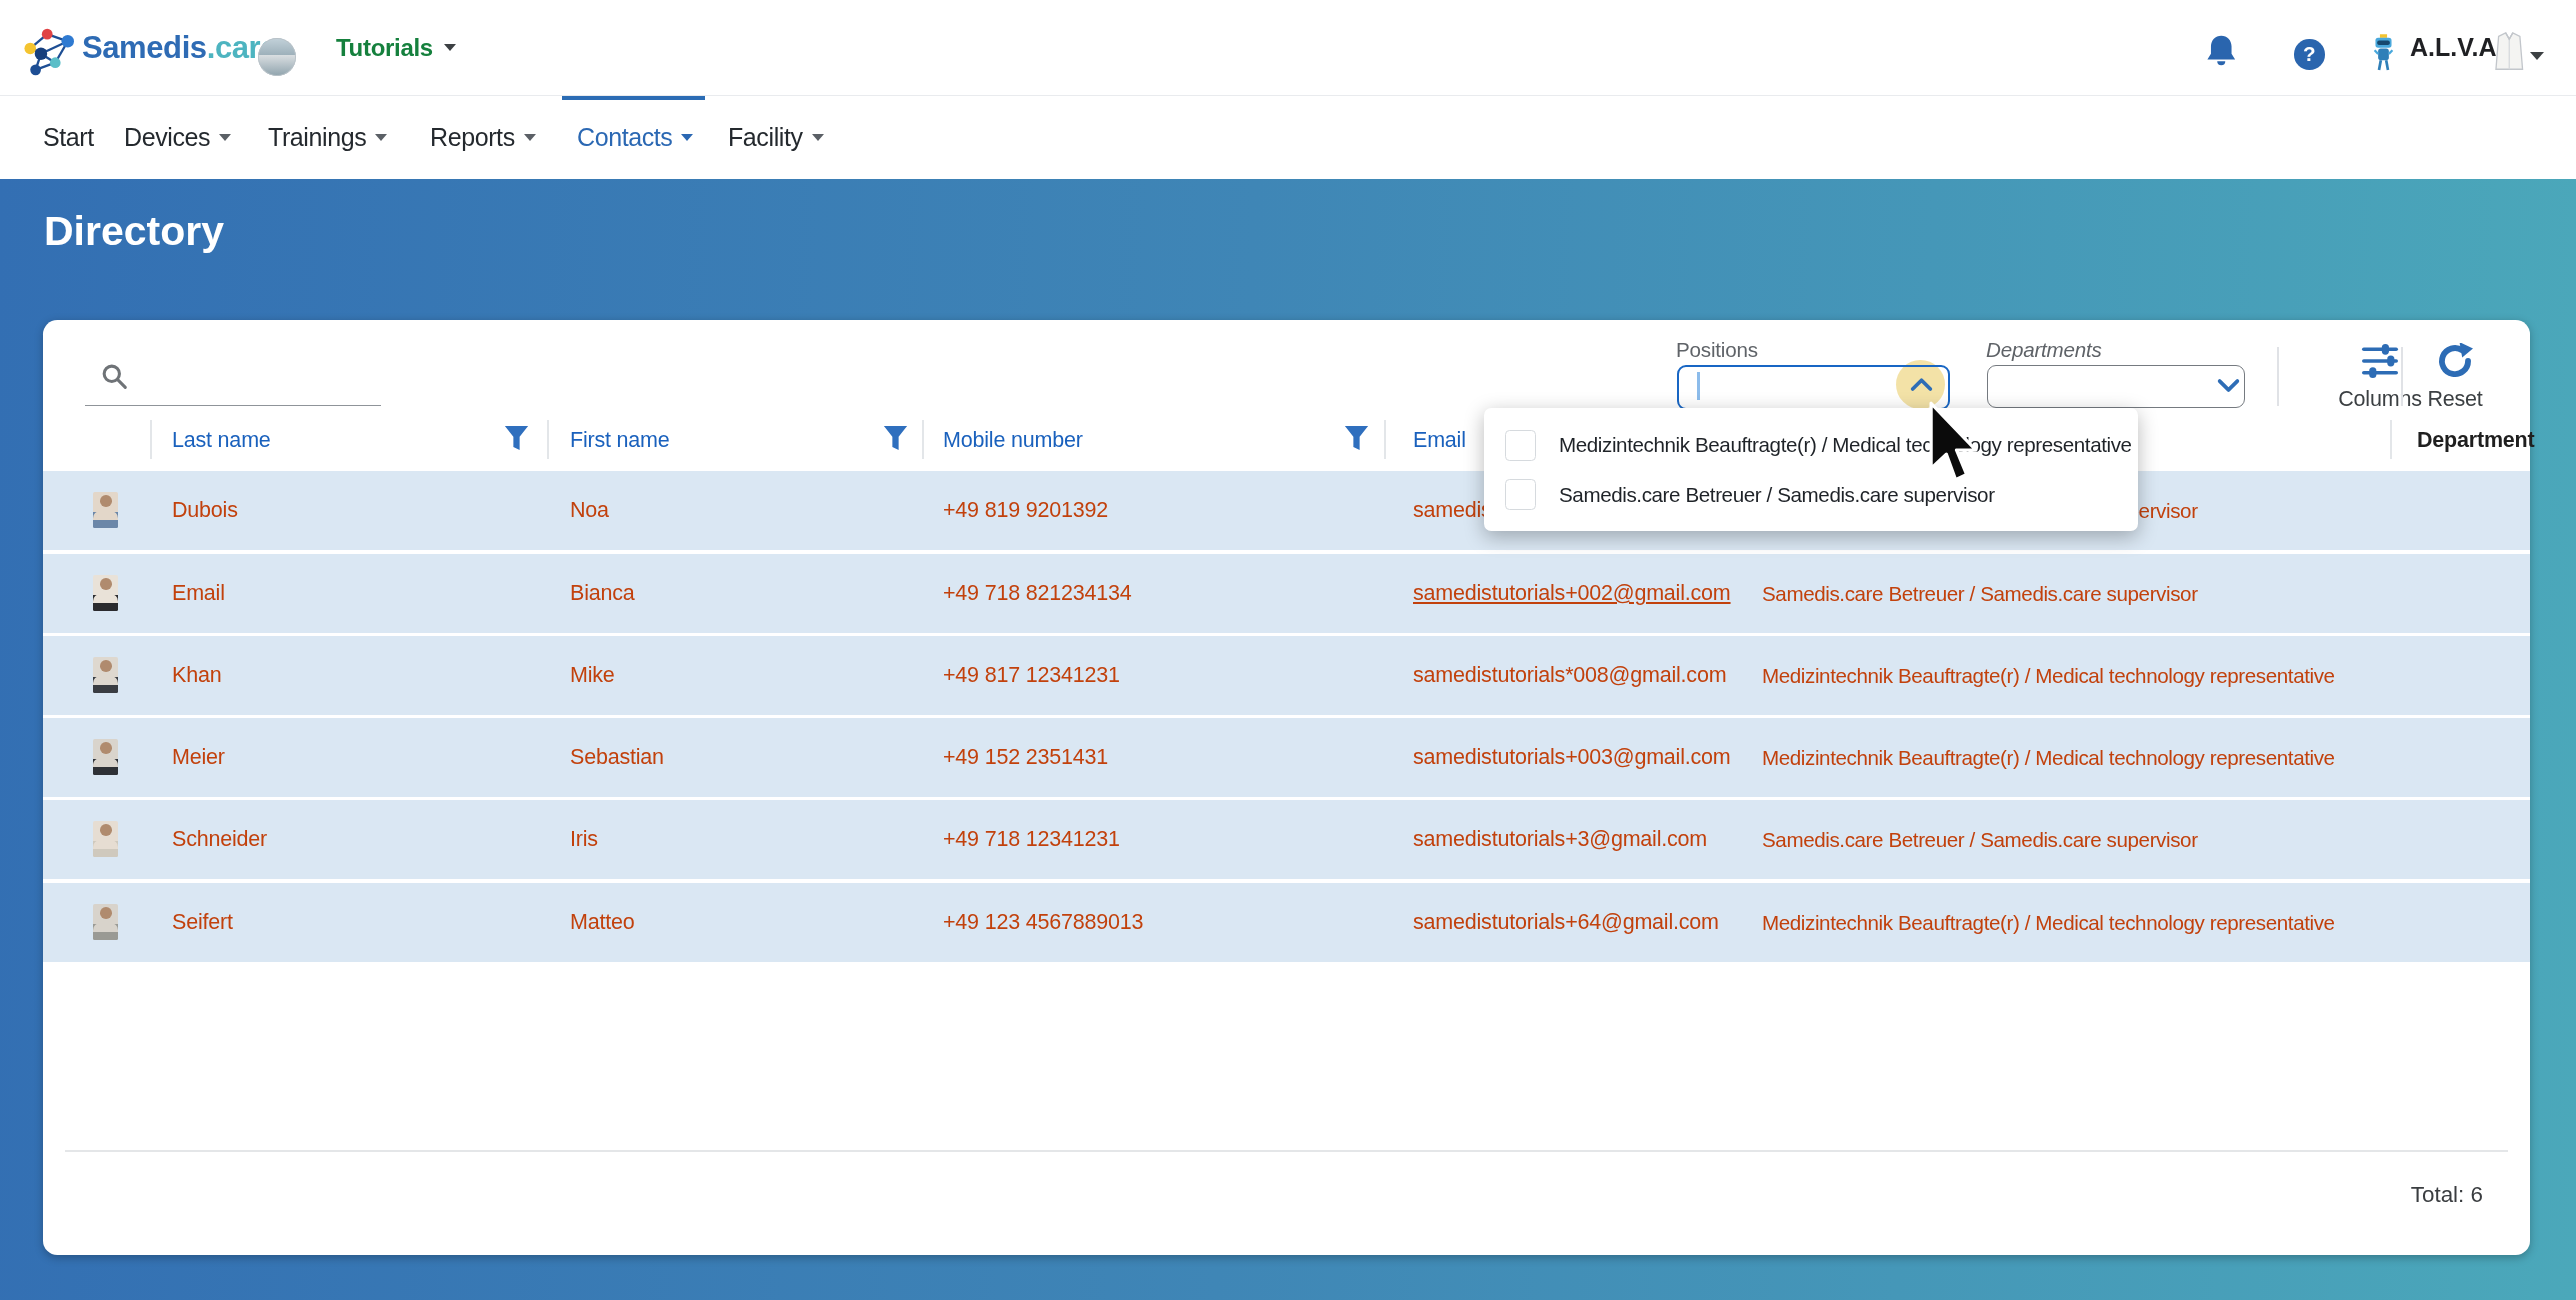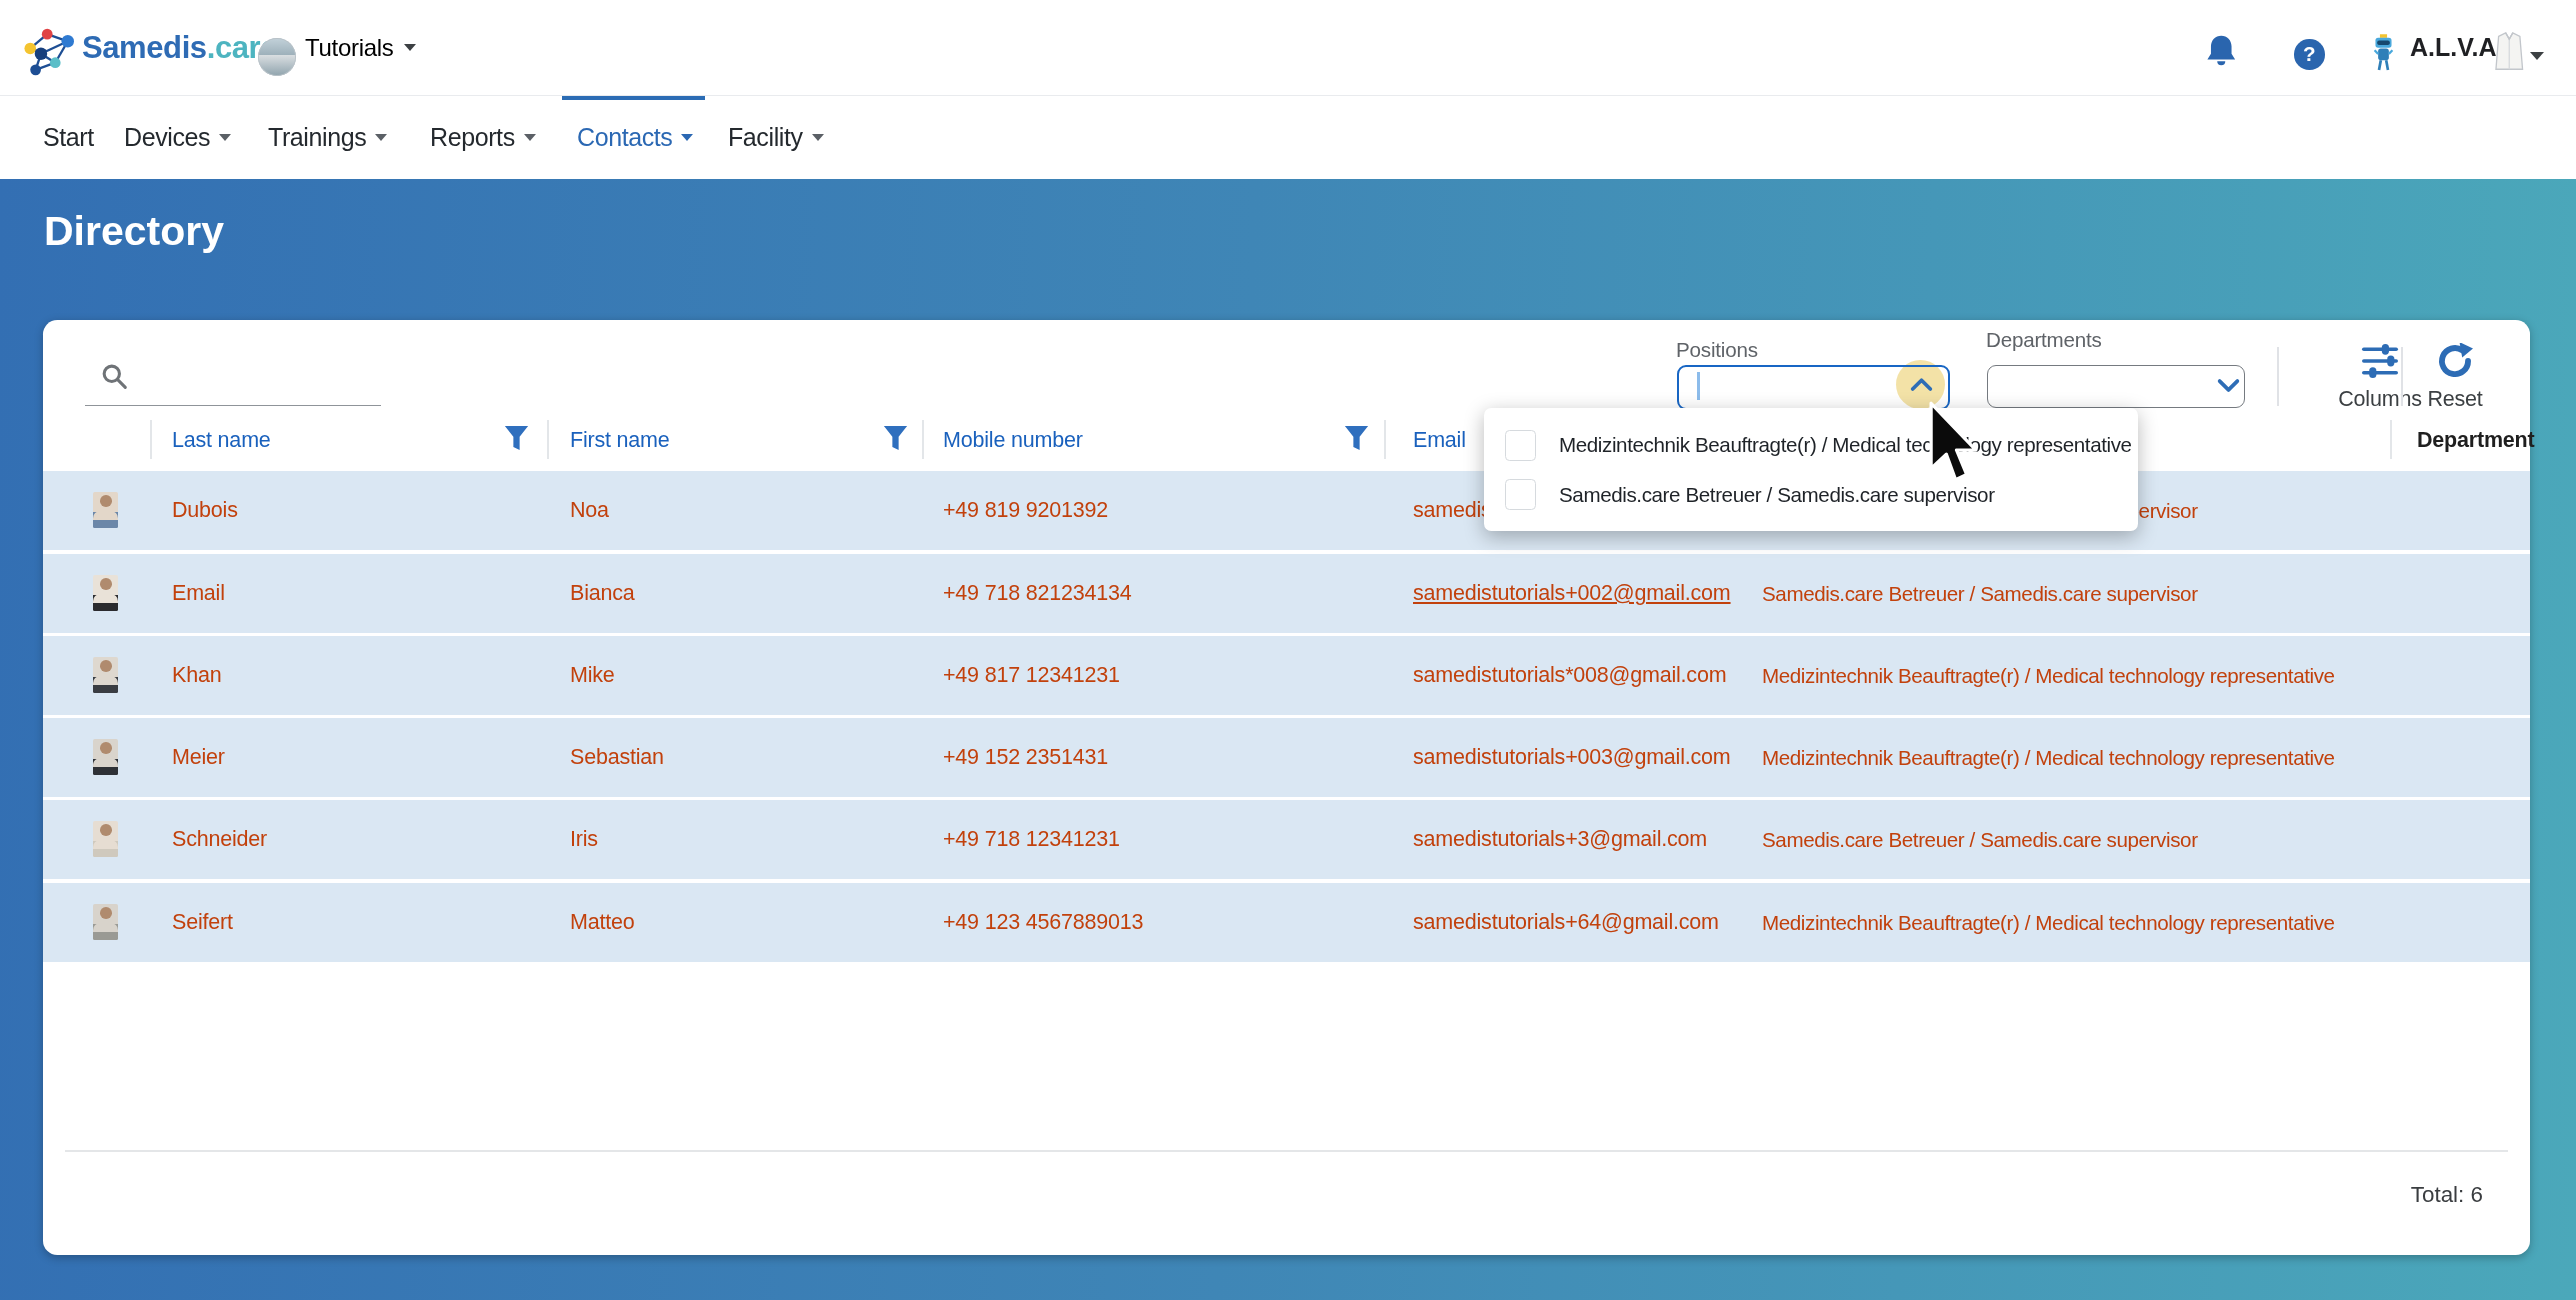--- a/index.html
+++ b/index.html
@@ -10,21 +10,21 @@
   
   .appbar{position:absolute;left:0;top:0;width:2576px;height:95px;background:#fff;
           border-bottom:1.8px solid #e9ebee;z-index:20;}
   .brand-text{position:absolute;left:82px;top:0;height:95px;line-height:95px;
               font-size:31px;font-weight:bold;letter-spacing:-0.4px;}
   .brand-primary{color:#2e6bb4;} .brand-secondary{color:#4db4c0;}
   .ws-avatar{position:absolute;left:258px;top:38px;width:38px;height:38px;border-radius:50%;
              background:linear-gradient(180deg,#c3d2da 0%,#9db0ba 45%,#d8dde0 46%,#8fa3ad 100%);
              box-shadow:inset 0 0 0 0.9px #b9c2c8;}
   .ws-group{position:absolute;left:305px;top:0;height:95px;display:flex;align-items:center;gap:10.8px;}
-  .ws-label{font-size:24px;font-weight:400;letter-spacing:-0.3px;color:#000000;}
+  .ws-label{font-size:24px;font-weight:700;letter-spacing:-0.3px;color:#15803d;margin-left:31px;}
   .caret-down{width:0;height:0;border-left:7.2px solid transparent;border-right:7.2px solid transparent;
               border-top:8px solid #3c4043;}
   .bell-wrap{position:absolute;left:2206px;top:34px;}
   .help-circle{position:absolute;left:2294px;top:39px;width:30.5px;height:30.5px;border-radius:50%;
                background:#2a65ae;color:#fff;font-size:20.6px;font-weight:bold;text-align:center;line-height:30.5px;}
   .robot-wrap{position:absolute;left:2371px;top:34px;}
   .user-name{position:absolute;left:2410px;top:0;height:95px;line-height:95px;font-size:25px;
              font-weight:600;color:#1f2023;}
   .coat-wrap{position:absolute;left:2494px;top:32px;}
   .user-caret{position:absolute;left:2530px;top:52px;}
@@ -127,21 +127,21 @@
       <div class="filter-label" style="left:1633px;top:18px;">Positions</div>
       <div class="highlight-circle"></div>
       <div class="positions-input"></div>
       <div class="text-caret"></div>
       <span class="abs chev" style="left:1865px;top:54px;">
         <svg width="27" height="23" viewBox="0 0 30 26">
             <polyline points="5,17 15,7 25,17" fill="none" stroke="#2e6db6" stroke-width="4.2" stroke-linecap="round" stroke-linejoin="round"></polyline>
           </svg>
       </span>
 
-      <div class="filter-label" style="left:1943px;top:8px;">Departments</div>
+      <div class="filter-label" style="left:1943px;top:18px;font-style:italic;">Departments</div>
       <div class="departments-input"></div>
       <span class="abs chev" style="left:2172px;top:54px;">
         <svg width="27" height="23" viewBox="0 0 30 26">
             <polyline points="5,8 15,18 25,8" fill="none" stroke="#2e6db6" stroke-width="4.2" stroke-linecap="round" stroke-linejoin="round"></polyline>
           </svg>
       </span>
 
       <div class="vsep" style="left:2234px;"></div>
 
       <div class="tool-btn" style="left:2283px;">

